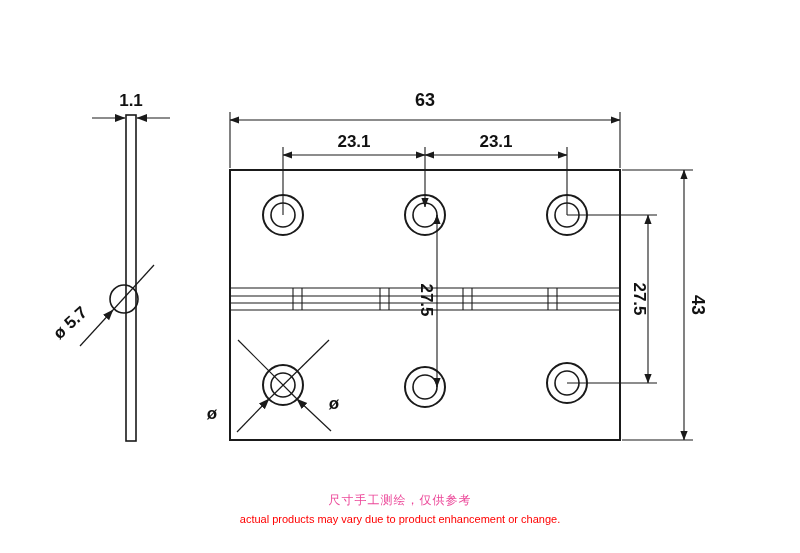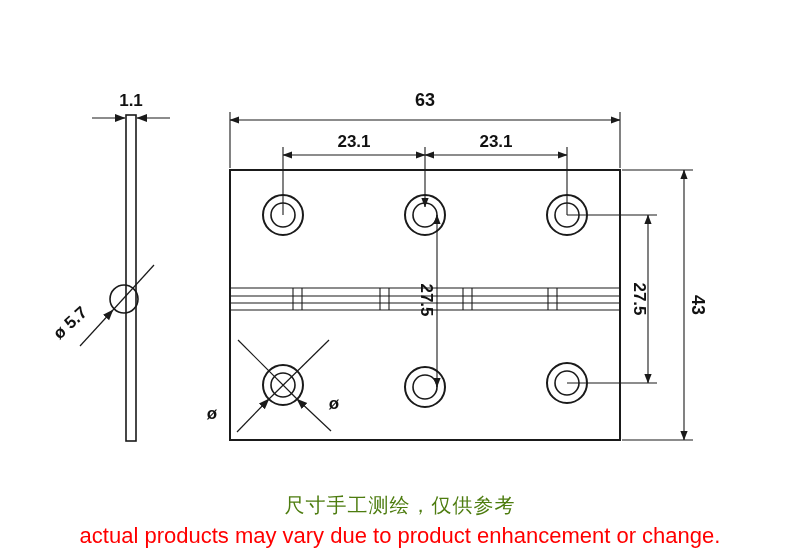--- a/index.html
+++ b/index.html
@@ -8,22 +8,22 @@
     font-family:"Liberation Sans","DejaVu Sans",sans-serif;
     overflow:hidden;
   }
   .drawing-wrap{position:absolute;top:0;left:0;width:800px;height:411px;}
   svg text{
     font-family:"Liberation Sans","DejaVu Sans",sans-serif;
     font-weight:bold;
     fill:#111111;
   }
   .footer{position:absolute;top:492px;left:0;width:100%;text-align:center;}
-  .note-cn{font-size:20px;color:#4d7c0f;letter-spacing:1px;}
-  .note-en{font-size:22px;color:#ff0000;margin-top:4px;}
+  .note-cn{font-size:12px;color:#ec4899;letter-spacing:1px;}
+  .note-en{font-size:11px;color:#ff0000;margin-top:4px;}
 </style>
 </head>
 <body>
 
 <div class="drawing-wrap">
 <svg width="800" height="553" viewBox="0 0 800 553">
   <defs>
     <marker id="arr" markerWidth="9" markerHeight="9" viewBox="0 0 10 10" refX="9.5" refY="5" orient="auto-start-reverse">
       <path d="M0,1.2 L10,5 L0,8.8 Z" fill="#1a1a1a"></path>
     </marker>

